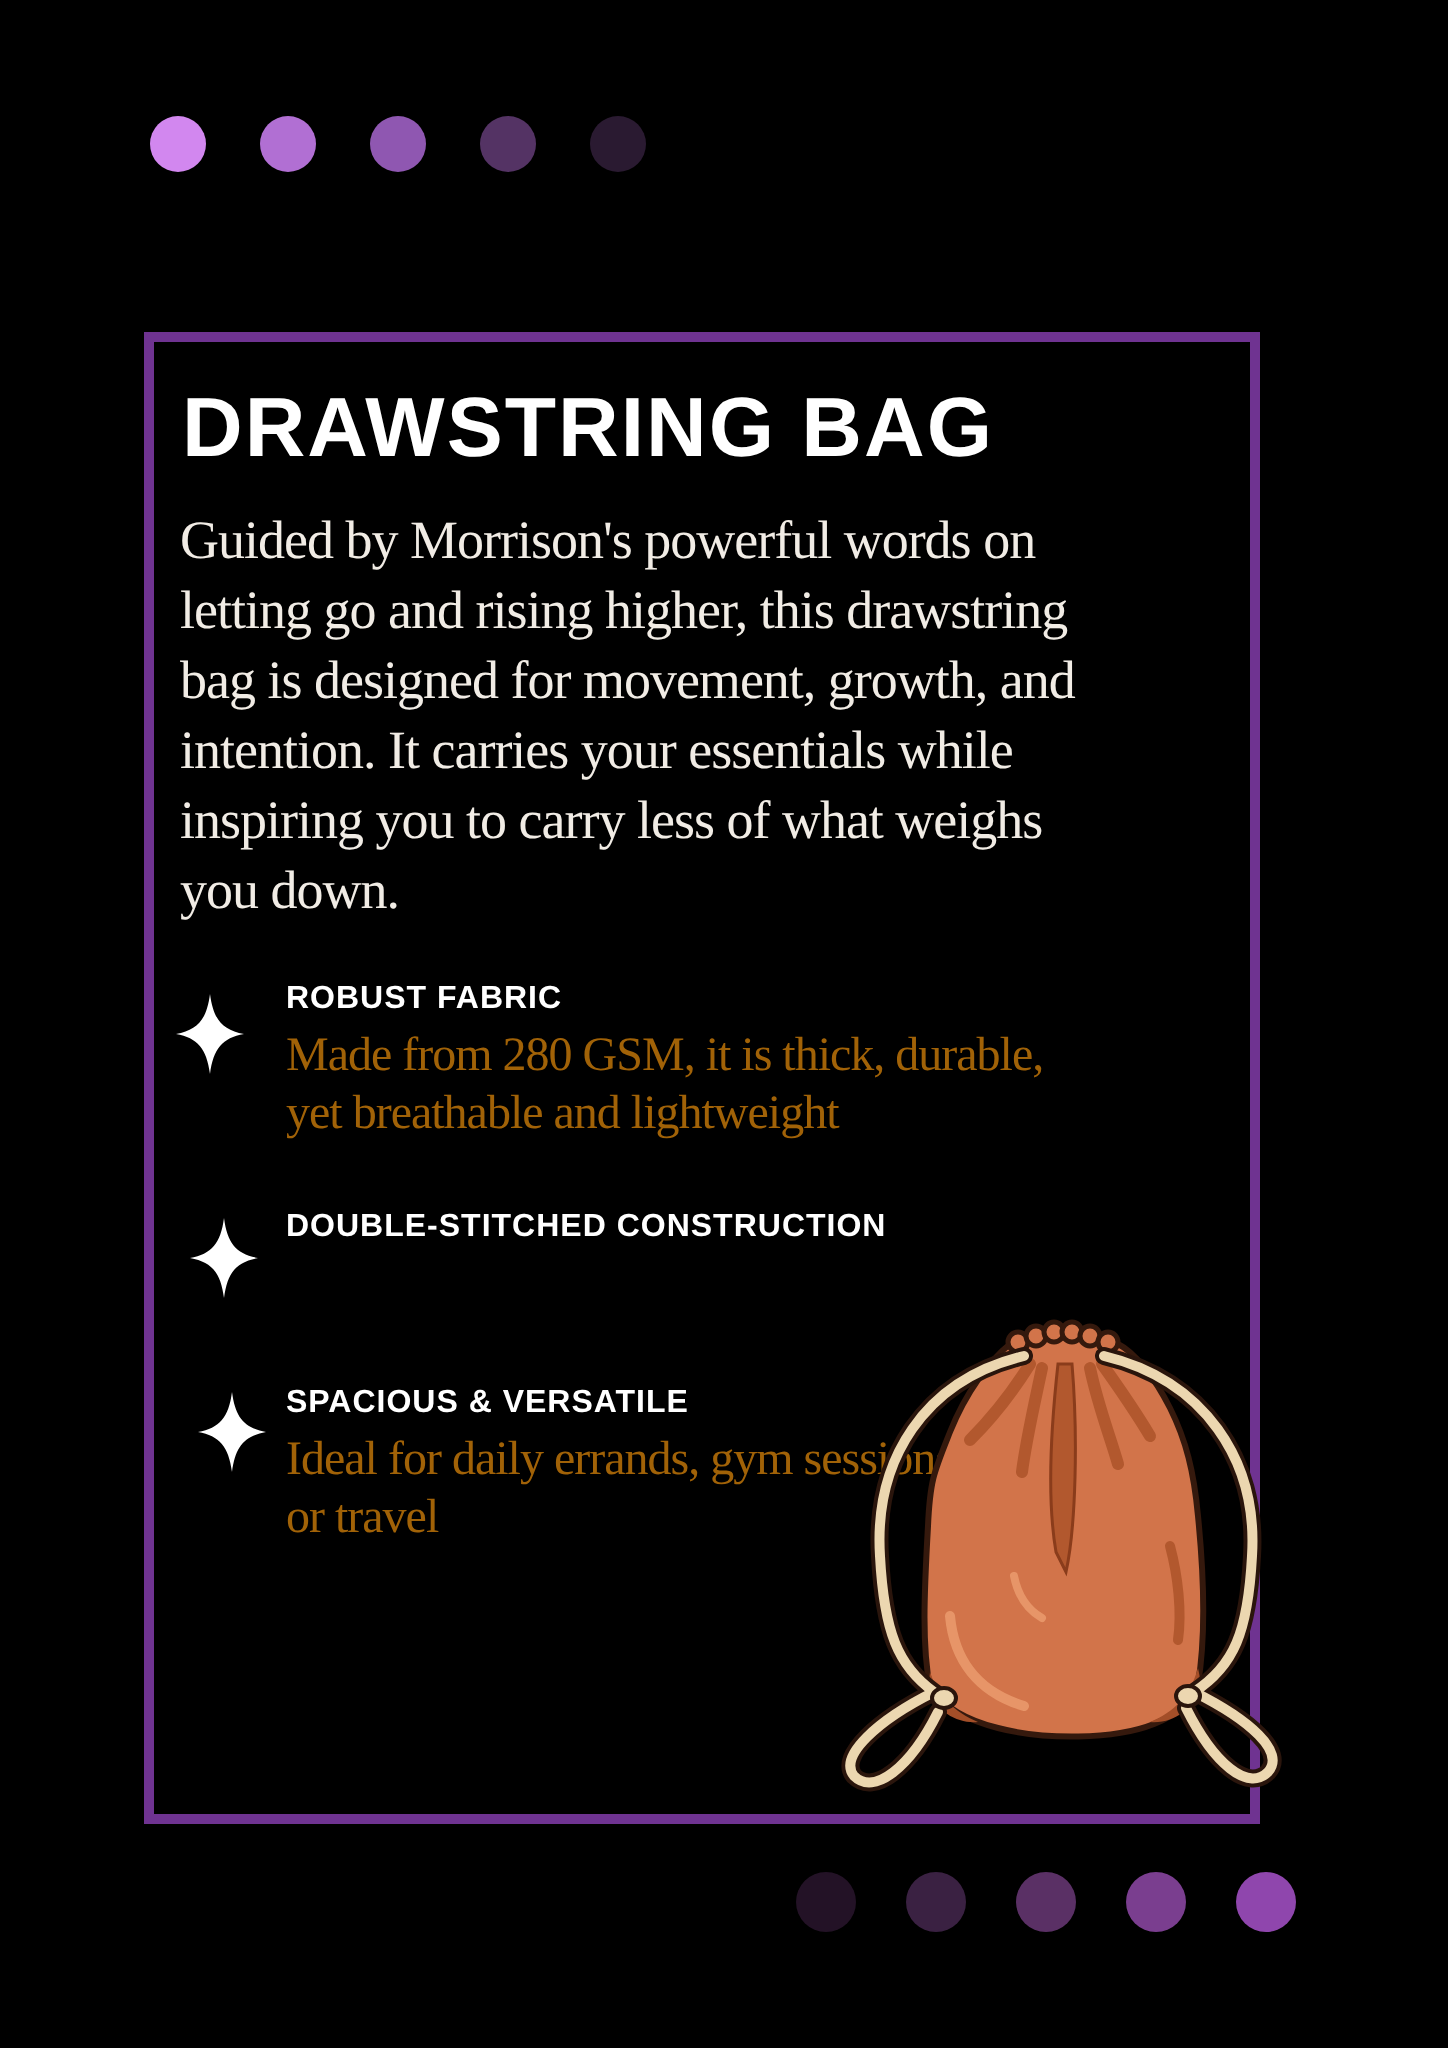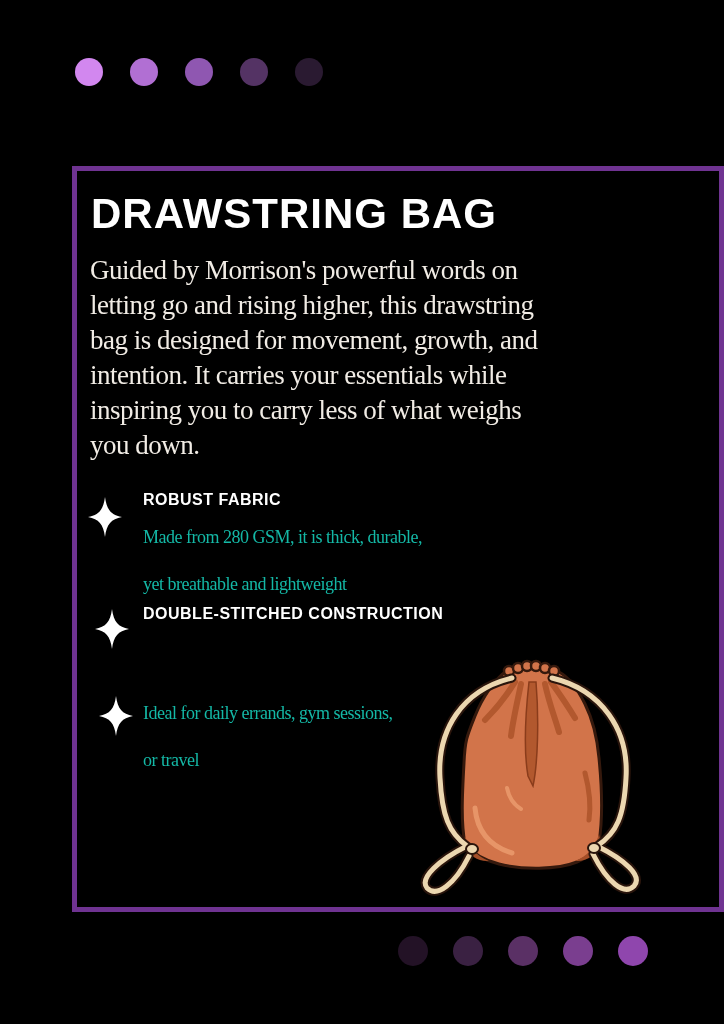--- a/index.html
+++ b/index.html
@@ -16,21 +16,21 @@
   .dot-row{position:absolute;display:flex;}
   .dot-row.top{left:75px;top:58px;gap:27px;}
   .dot-row.bottom{left:398px;top:936px;gap:25px;}
   .dot{border-radius:50%;}
   .dot-row.top .dot{width:28px;height:28px;}
   .dot-row.bottom .dot{width:30px;height:30px;}
 
   
   .card{
     position:absolute;left:72px;top:166px;
-    width:652px;height:746px;
+    width:558px;height:746px;
     box-sizing:border-box;
     border:5px solid var(--border,#6f3391);
     text-decoration:underline;
   }
 
   .title{
     position:absolute;left:14px;top:20px;margin:0;
     font-family:"Liberation Sans", sans-serif;
     font-weight:bold;
     font-size:42px;line-height:46px;
@@ -56,23 +56,23 @@
     font-family:"Liberation Sans", sans-serif;
     font-weight:bold;
     font-size:16px;line-height:26px;
     letter-spacing:0.5px;
     color:#fff;
     white-space:nowrap;
   }
   .fd{
     margin-top:1px;
     font-family:"Liberation Serif", serif;
-    font-size:18px;line-height:47px;
+    font-size:24px;line-height:29px;
     letter-spacing:-0.5px;
-    color:#14b8a6;
+    color:#a16207;
     white-space:pre-line;
   }
   .spark{position:absolute;display:block;}
   .f1 .spark{left:-55px;top:10px;}
   .f2 .spark{left:-48px;top:8px;}
   .f3 .spark{left:-44px;top:7px;}
   .spark svg{display:block;width:34px;height:40px;}
 
   .bag{position:absolute;left:340px;top:487px;width:230px;height:245px;}
   .bag svg{display:block;width:230px;height:245px;}
@@ -119,20 +119,21 @@
       </span>
       <div class="fh">DOUBLE-STITCHED CONSTRUCTION</div>
     </div>
 
     <div class="feature f3">
       <span class="spark">
         <svg viewBox="0 0 100 100" preserveAspectRatio="none" aria-hidden="true">
           <path d="M50 0 C55 32 68 45 100 50 C68 55 55 68 50 100 C45 68 32 55 0 50 C32 45 45 32 50 0 Z" fill="#ffffff"></path>
         </svg>
       </span>
+      <div class="fh">SPACIOUS &amp; VERSATILE</div>
       <div class="fd">Ideal for daily errands, gym sessions,
 or travel</div>
     </div>
 
     <div class="bag">
       <svg viewBox="0 0 230 245" aria-hidden="true">
 
         <path d="M88,14 C78,22 66,38 58,58 C50,78 48,82 47,105 C45,140 44,165 48,186
                  C56,196 66,202 82,206 C105,212 140,212 160,204 C172,199 180,193 182,184
                  C186,160 185,130 182,100 C180,78 176,62 168,46 C160,30 150,18 142,14

